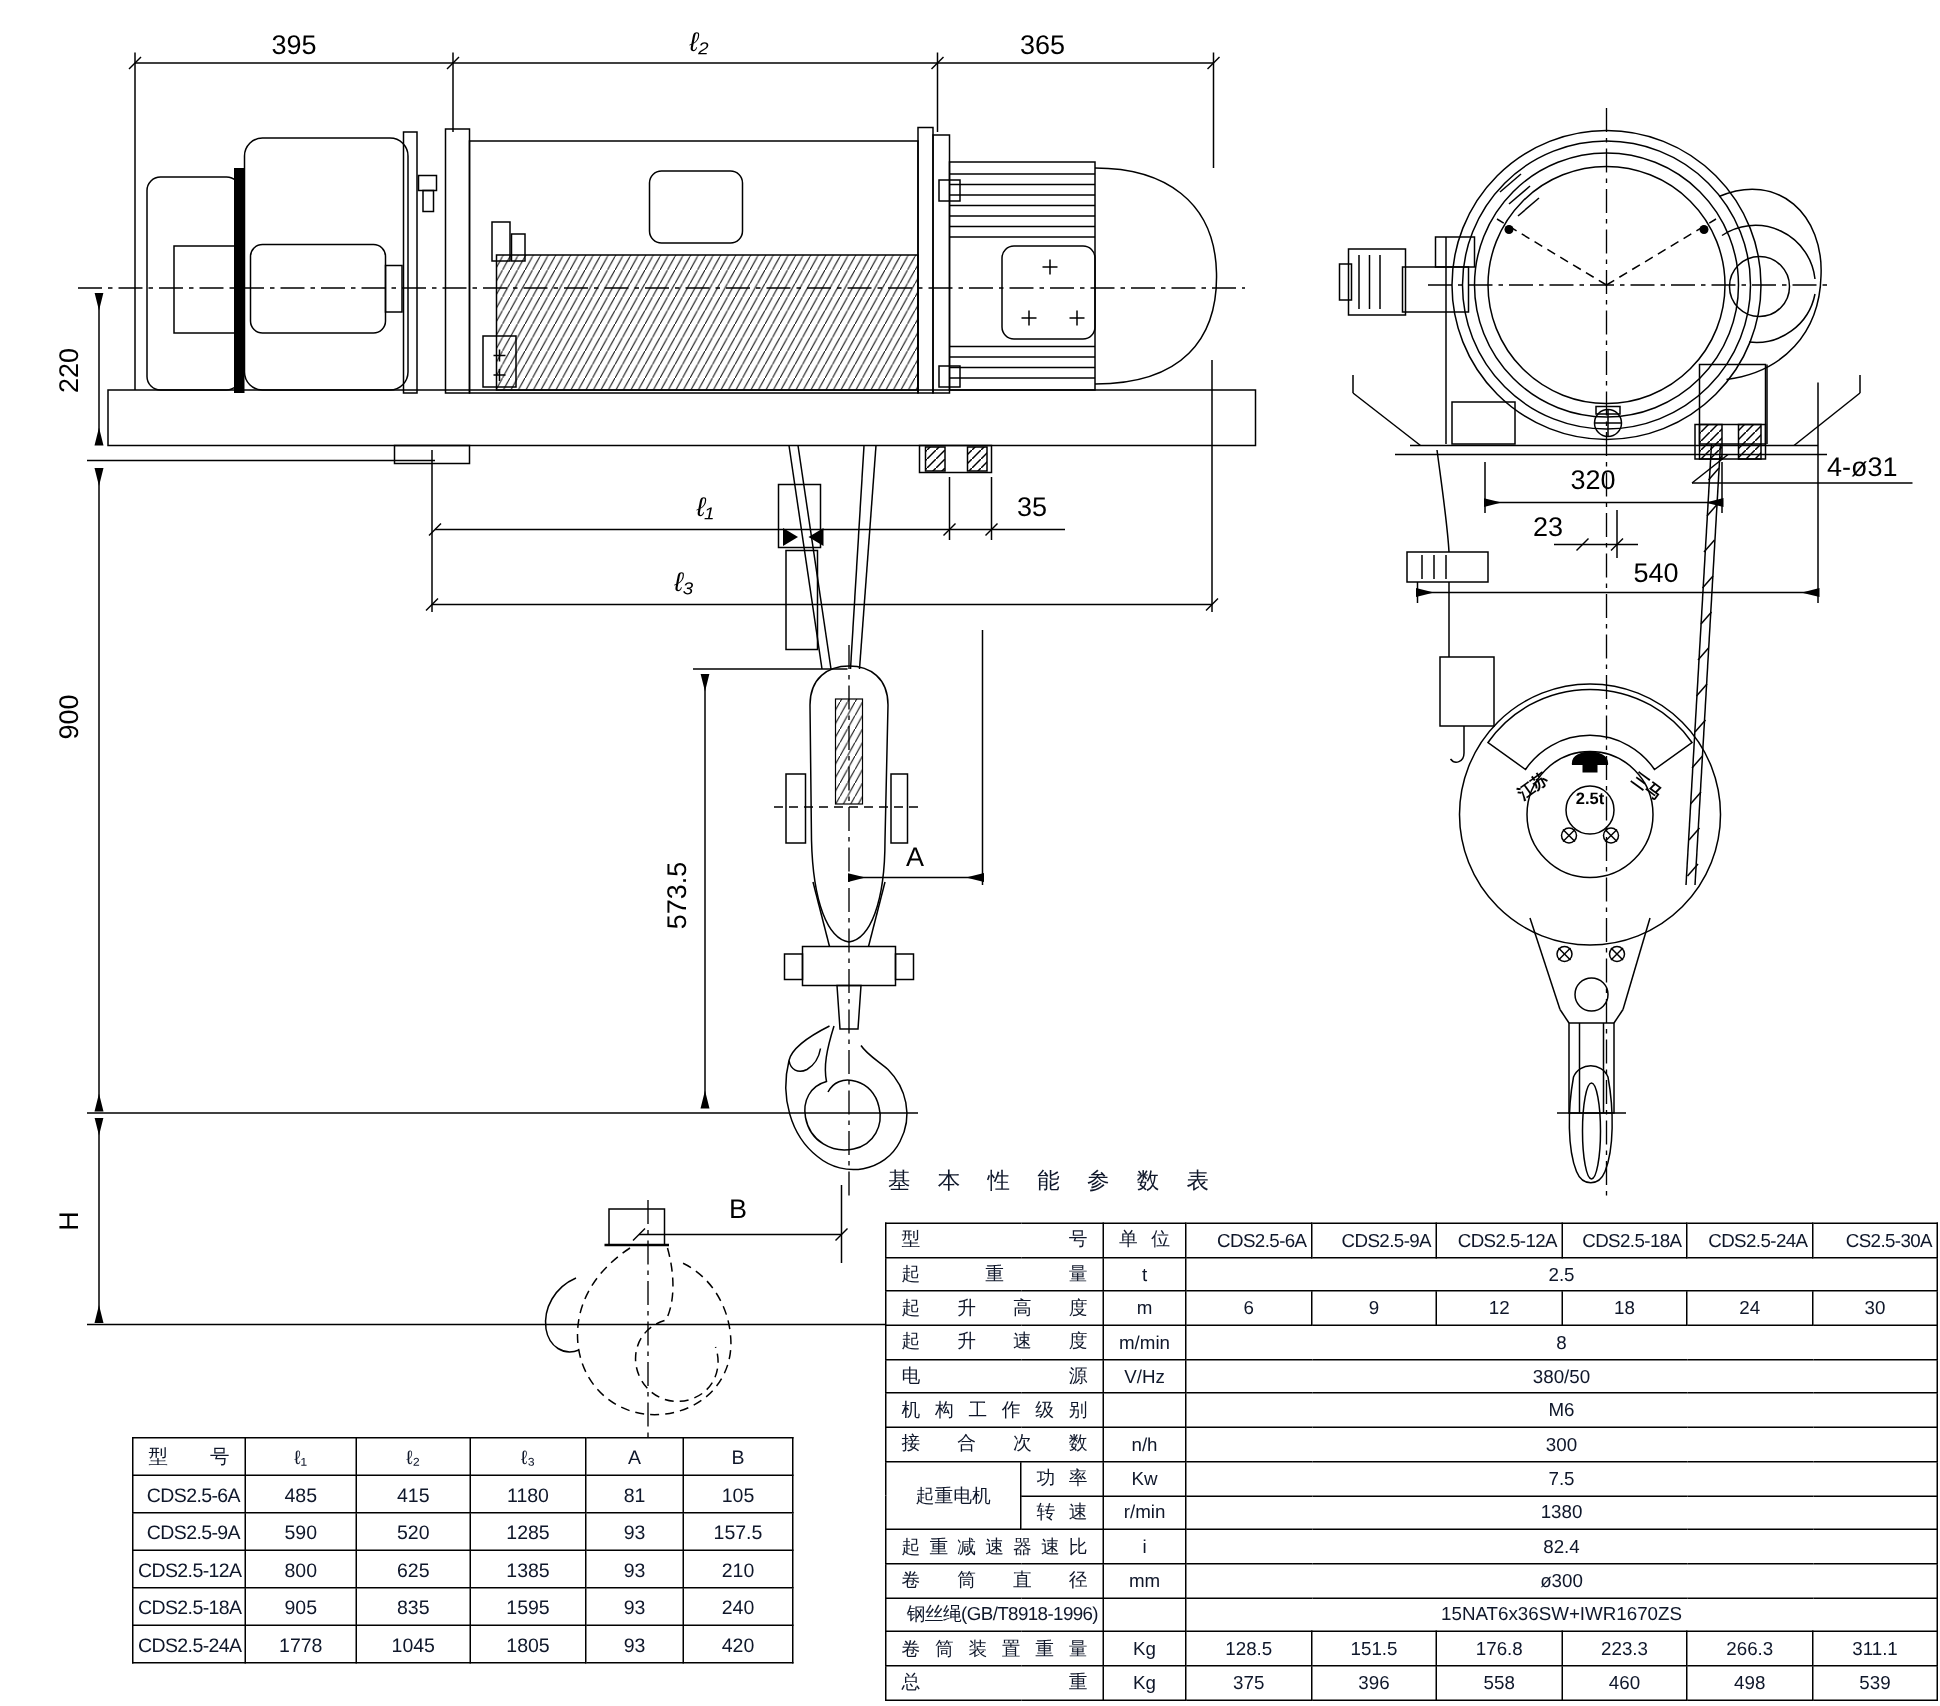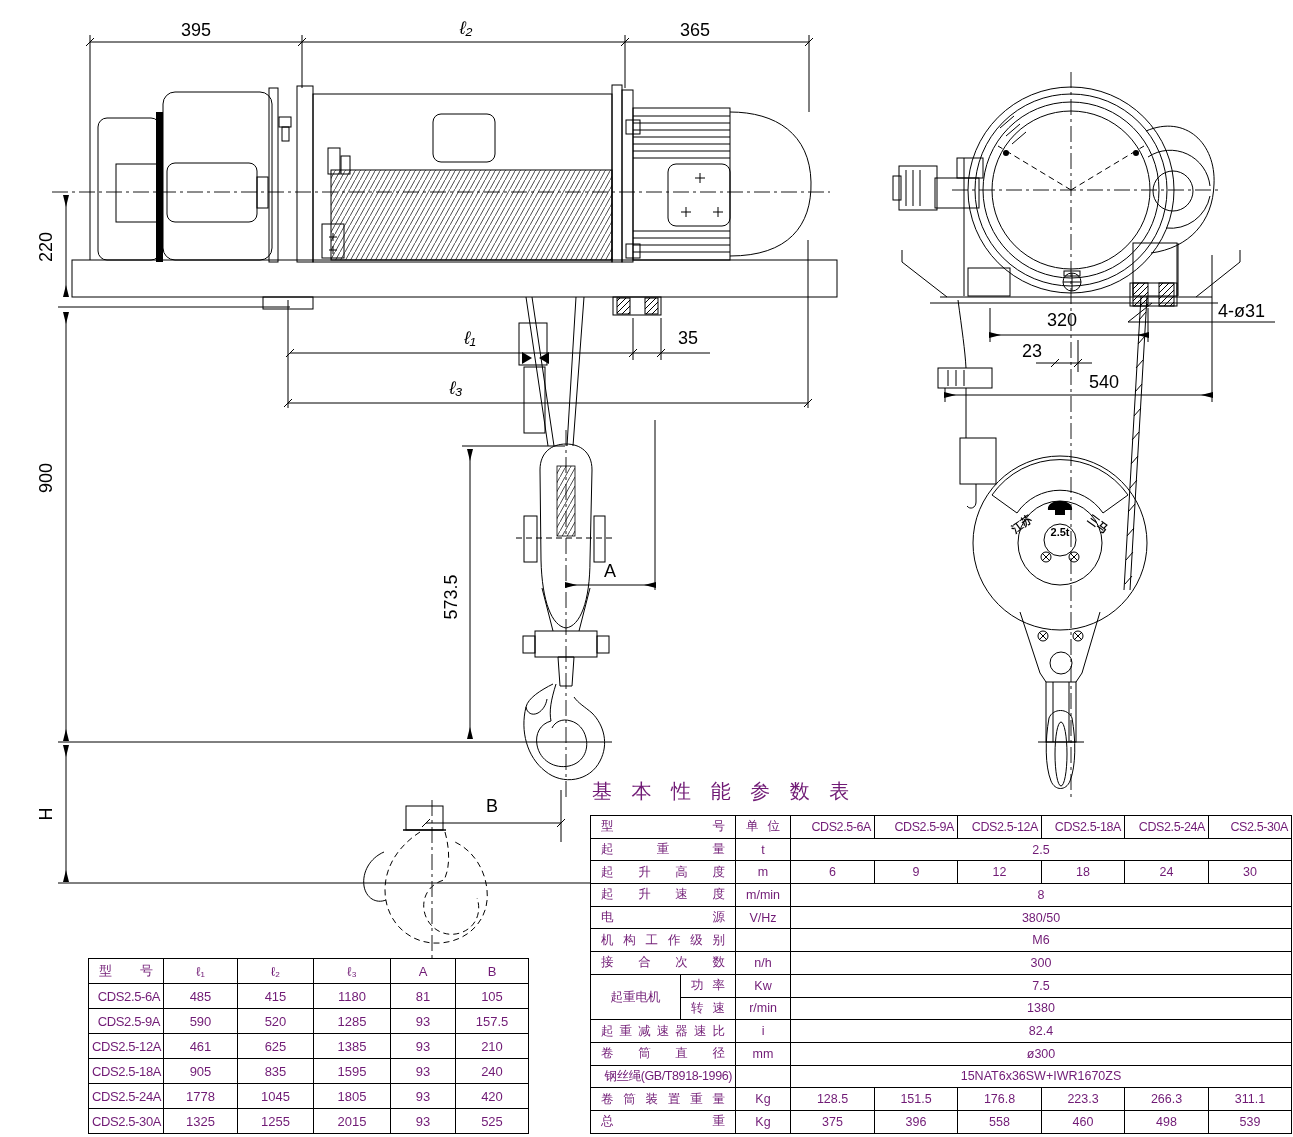--- a/index.html
+++ b/index.html
@@ -1,33 +1,33 @@
 <!DOCTYPE html>
 <html><head>
 <meta charset="utf-8">
 <style>
   html,body{margin:0;padding:0;background:#fff;}
   #sheet{position:relative;width:1293px;height:1137px;background:#fff;overflow:hidden;
-         font-family:"Liberation Sans",sans-serif;color:#701a75;}
+         font-family:"Liberation Sans",sans-serif;color:#0f172a;}
   svg{position:absolute;left:0;top:0;}
   .ln{stroke:#000;stroke-width:1;fill:none;}
   .ln2{stroke:#000;stroke-width:1.6;fill:none;}
   .cl{stroke:#000;stroke-width:0.9;fill:none;stroke-dasharray:16 4 3 4;}
   .dsh{stroke:#000;stroke-width:1;fill:none;stroke-dasharray:6 4;}
   .dim{font-family:"Liberation Sans",sans-serif;font-size:18px;fill:#000;}
   .logoT{font-family:"Liberation Sans",sans-serif;font-size:11px;font-weight:bold;fill:#000;}
   table{border-collapse:collapse;table-layout:fixed;position:absolute;background:#fff;}
   td{border:1px solid #000;text-align:center;vertical-align:middle;padding:0 3px;
      font-family:"Liberation Sans",sans-serif;overflow:hidden;white-space:nowrap;}
   #dimTable{left:88px;top:958px;width:440px;}
   #dimTable td{height:24px;font-size:13px;}
   #specTable{left:590px;top:815px;width:701px;}
   #specTable td{height:21.7px;font-size:12.5px;}
   .jst{text-align:justify;text-align-last:justify;padding:0 10px;margin-left:20px;}
-  #specTitle{position:absolute;left:592px;top:778px;font-size:20px;letter-spacing:7px;
+  #specTitle{position:absolute;left:592px;top:778px;font-size:15px;letter-spacing:7px;
              font-family:"Liberation Sans",sans-serif;}
   .mono{letter-spacing:-0.4px;text-align:right;}
 </style>
 </head>
 <body>
 
 <div id="sheet">
 
 <svg width="1293" height="1137" viewBox="0 0 1293 1137">
   <defs>
@@ -375,49 +375,41 @@
   <tr>
     <td class="mono">CDS2.5-9A</td>
     <td>590</td>
     <td>520</td>
     <td>1285</td>
     <td>93</td>
     <td>157.5</td>
   </tr>
   <tr>
     <td class="mono">CDS2.5-12A</td>
-    <td>461</td>
+    <td>800</td>
     <td>625</td>
     <td>1385</td>
     <td>93</td>
     <td>210</td>
   </tr>
   <tr>
     <td class="mono">CDS2.5-18A</td>
     <td>905</td>
     <td>835</td>
     <td>1595</td>
     <td>93</td>
     <td>240</td>
   </tr>
   <tr>
     <td class="mono">CDS2.5-24A</td>
     <td>1778</td>
     <td>1045</td>
     <td>1805</td>
     <td>93</td>
     <td>420</td>
-  </tr>
-  <tr>
-    <td class="mono">CDS2.5-30A</td>
-    <td>1325</td>
-    <td>1255</td>
-    <td>2015</td>
-    <td>93</td>
-    <td>525</td>
   </tr>
 </tbody>
     </table>
 
 <table id="specTable">
   <colgroup>
     <col style="width:90px">
         <col style="width:55px">
         <col style="width:55px">
     <col style="width:84px">

